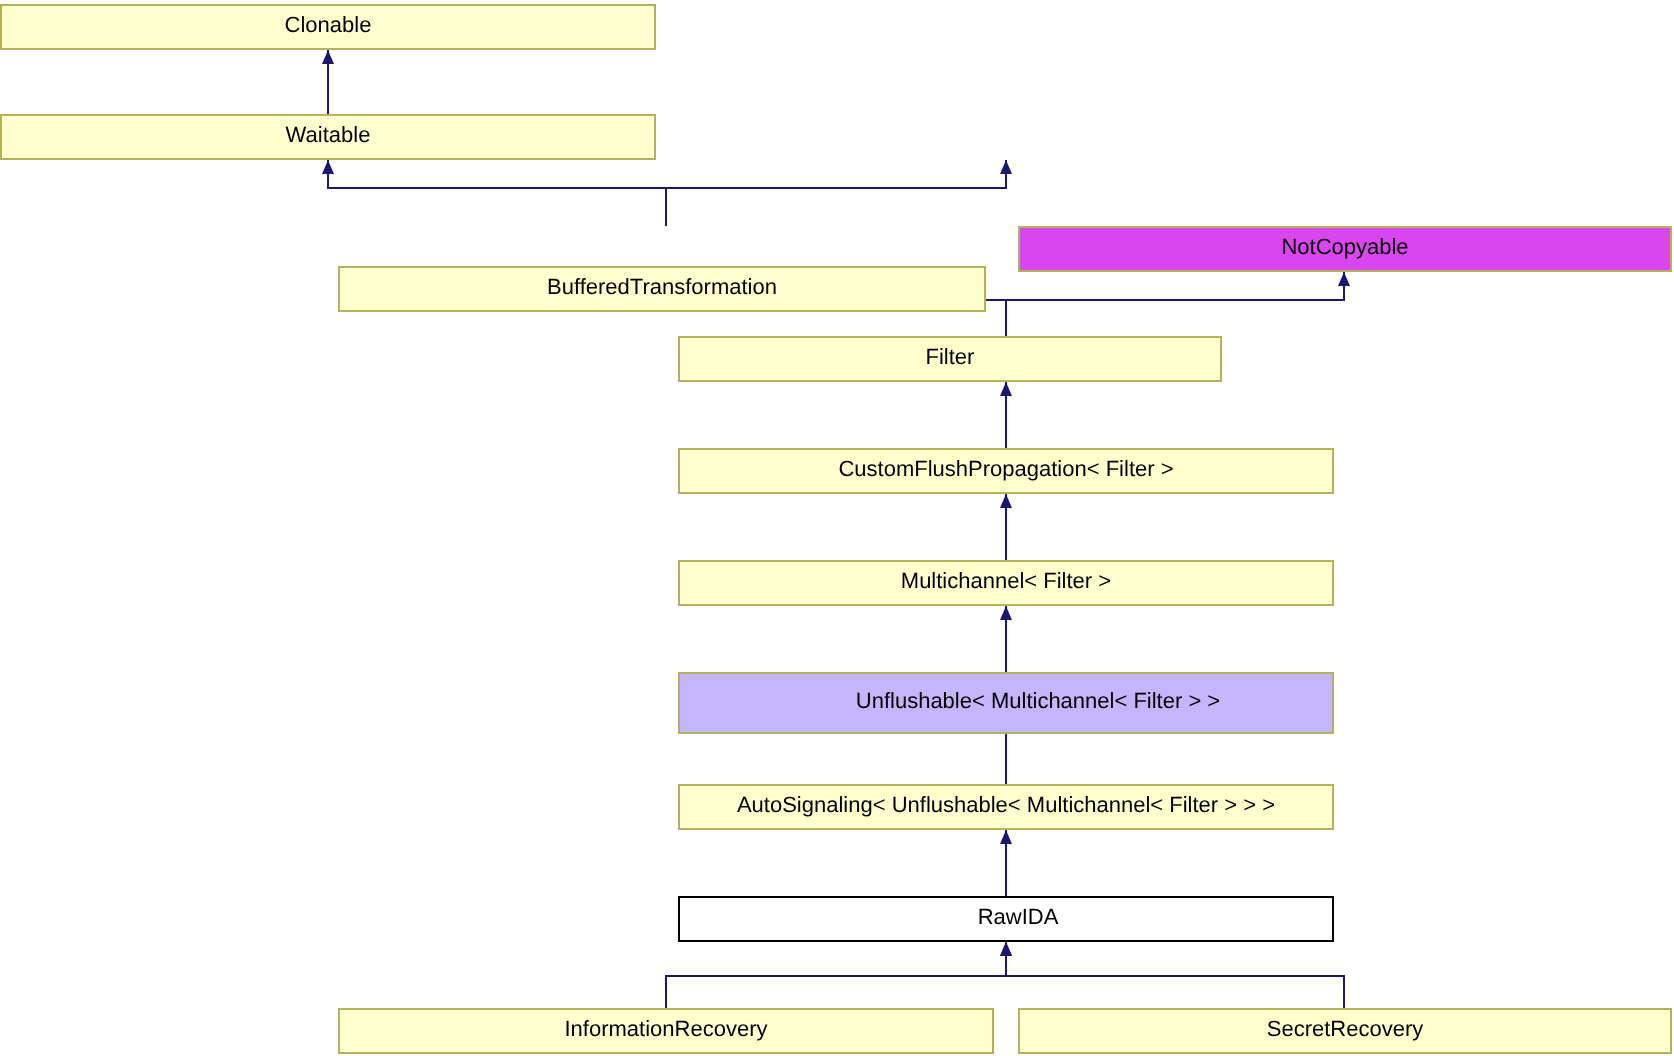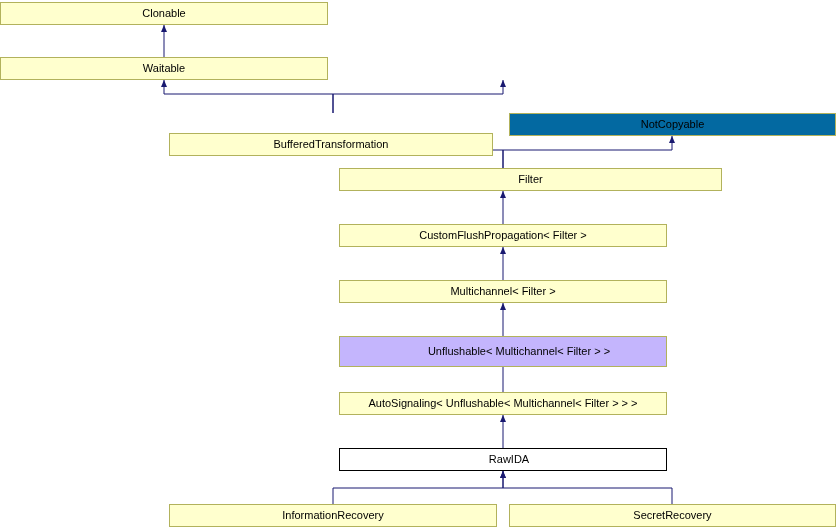--- a/index.html
+++ b/index.html
@@ -80,24 +80,24 @@
   <div id="node-layer">
       <div class="node" style="left: 0px; top: 2px; width: 328px; height: 23px; background: rgb(255, 255, 206); border-color: rgb(178, 178, 92); color: rgb(0, 0, 0);">
         <span>Clonable</span>
       </div>
       <div class="node" style="left: 0px; top: 57px; width: 328px; height: 23px; background: rgb(255, 255, 206); border-color: rgb(178, 178, 92); color: rgb(0, 0, 0);">
         <span>Waitable</span>
       </div>
       <div class="node" style="left: 169px; top: 113px; width: 324px; height: 23px; background: rgb(255, 255, 206); border-color: rgb(178, 178, 92); color: rgb(0, 0, 0); margin-top: 20px;">
         <span>BufferedTransformation</span>
       </div>
-      <div class="node" style="left: 509px; top: 113px; width: 327px; height: 23px; background: #0369a1; border-color: rgb(178, 178, 92); color: rgb(0, 0, 0);">
+      <div class="node" style="left: 509px; top: 113px; width: 327px; height: 23px; background: #d946ef; border-color: rgb(178, 178, 92); color: rgb(0, 0, 0);">
         <span>NotCopyable</span>
       </div>
-      <div class="node" style="left: 339px; top: 168px; width: 383px; height: 23px; background: rgb(255, 255, 206); border-color: rgb(178, 178, 92); color: rgb(0, 0, 0); text-align: center;">
+      <div class="node" style="left: 339px; top: 168px; width: 272px; height: 23px; background: rgb(255, 255, 206); border-color: rgb(178, 178, 92); color: rgb(0, 0, 0); text-align: center;">
         <span>Filter</span>
       </div>
       <div class="node" style="left: 339px; top: 224px; width: 328px; height: 23px; background: rgb(255, 255, 206); border-color: rgb(178, 178, 92); color: rgb(0, 0, 0);">
         <span>CustomFlushPropagation&lt; Filter &gt;</span>
       </div>
       <div class="node" style="left: 339px; top: 280px; width: 328px; height: 23px; background: rgb(255, 255, 206); border-color: rgb(178, 178, 92); color: rgb(0, 0, 0);">
         <span>Multichannel&lt; Filter &gt;</span>
       </div>
       <div class="node" style="left: 339px; top: 336px; width: 328px; height: 31px; background: #c4b5fd; border-color: rgb(178, 178, 92); color: rgb(0, 0, 0); padding-left: 32px;">
         <span>Unflushable&lt; Multichannel&lt; Filter &gt; &gt;</span>

